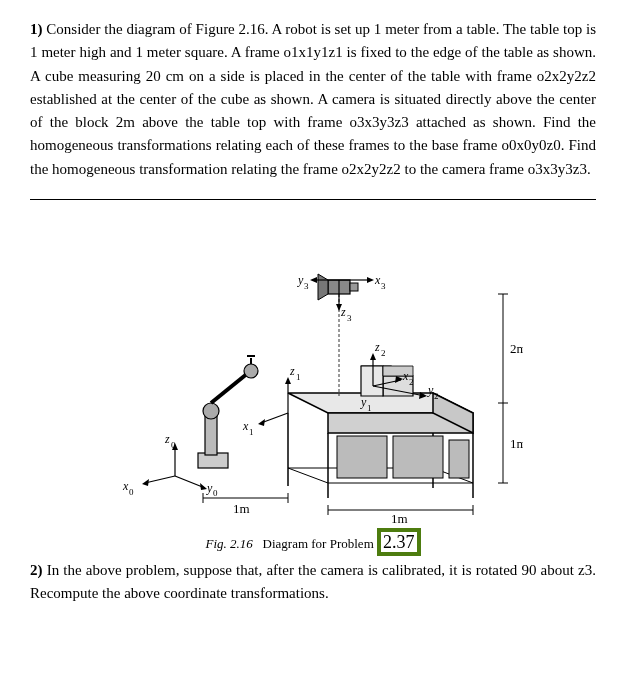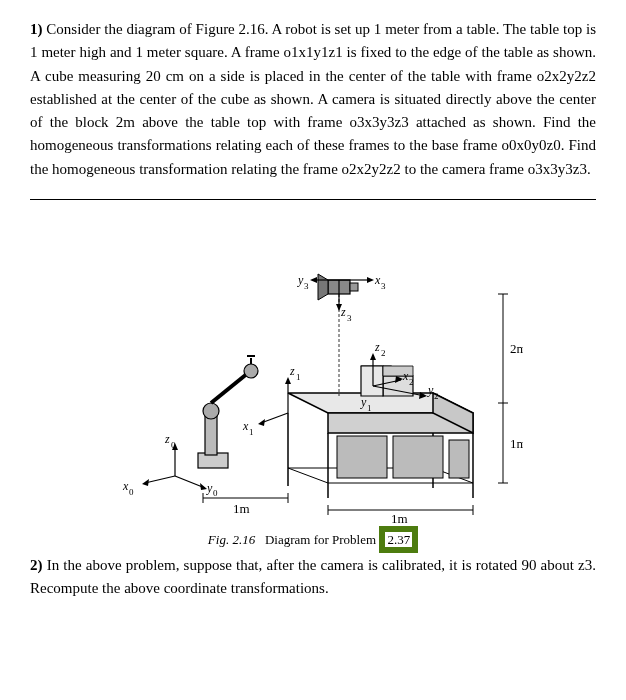--- a/index.html
+++ b/index.html
@@ -34,23 +34,23 @@
       width: 420px;
       height: 310px;
     }
     .fig-caption {
       font-size: 13px;
       text-align: center;
       margin-top: 4px;
     }
     .fig-caption .fig-label { font-style: italic; text-align: center; }
     .fig-caption .problem-ref {
-      border: 6px solid #4d7c0f;
+      border: 4px solid #4d7c0f;
       padding: 0 2px;
-      font-size: 13px;
+      font-size: 18px;
     }
     hr.divider {
       border: none;
       border-top: 1px solid #000;
       margin: 10px 0 14px 0;
     }
     
     .diagram-svg {
       width: 420px;
       height: 310px;

